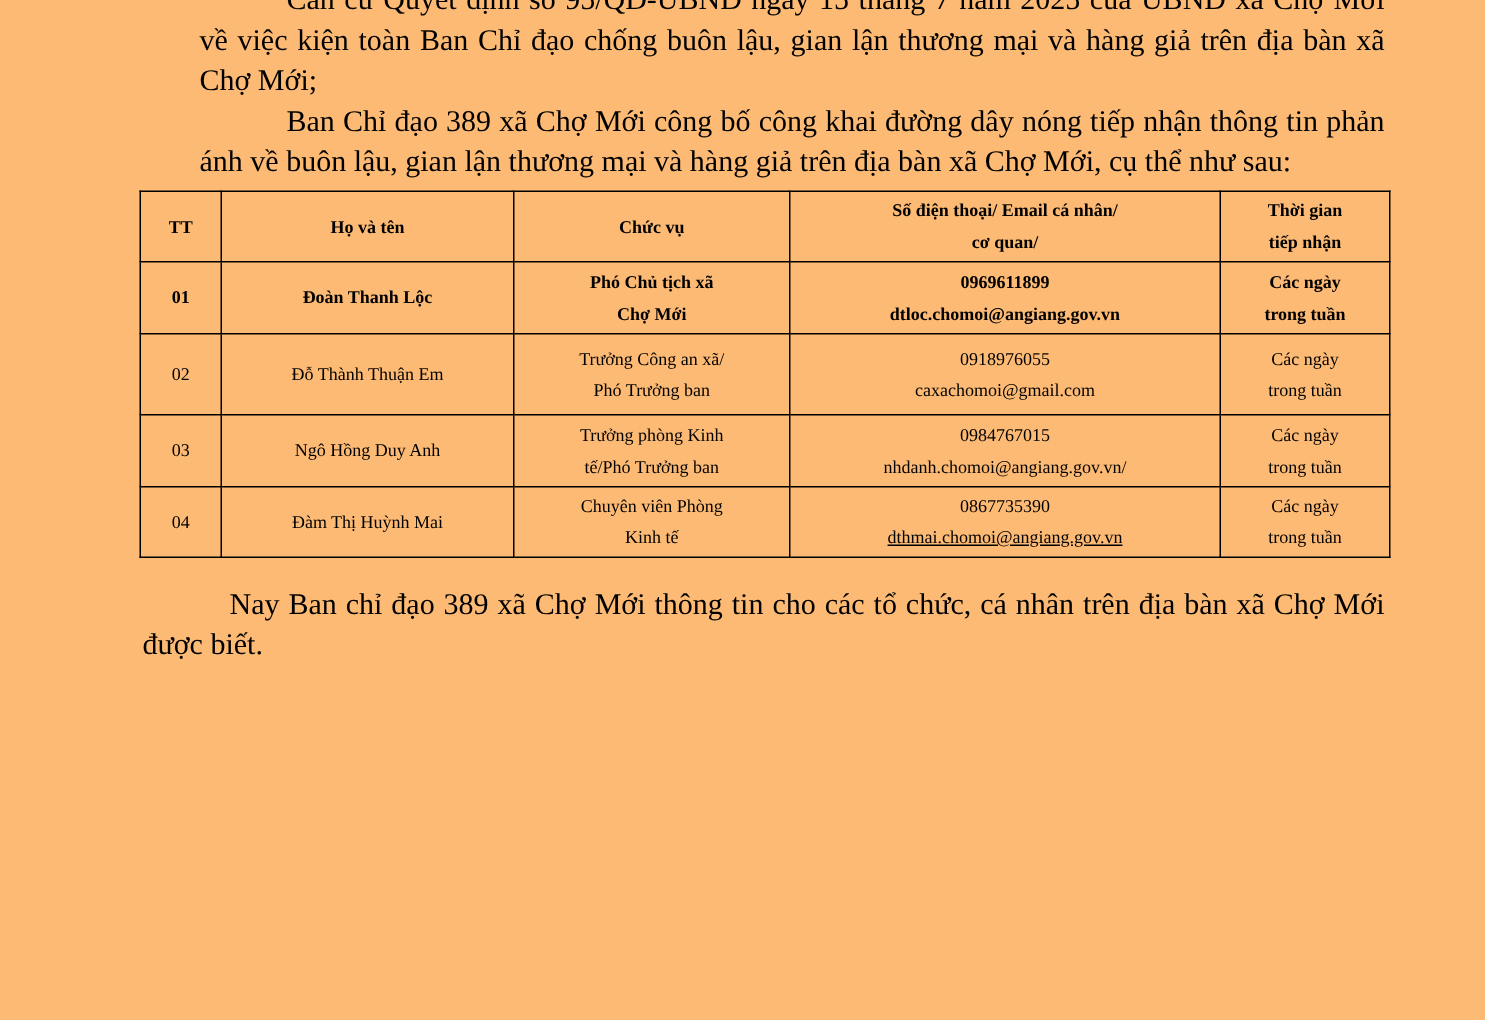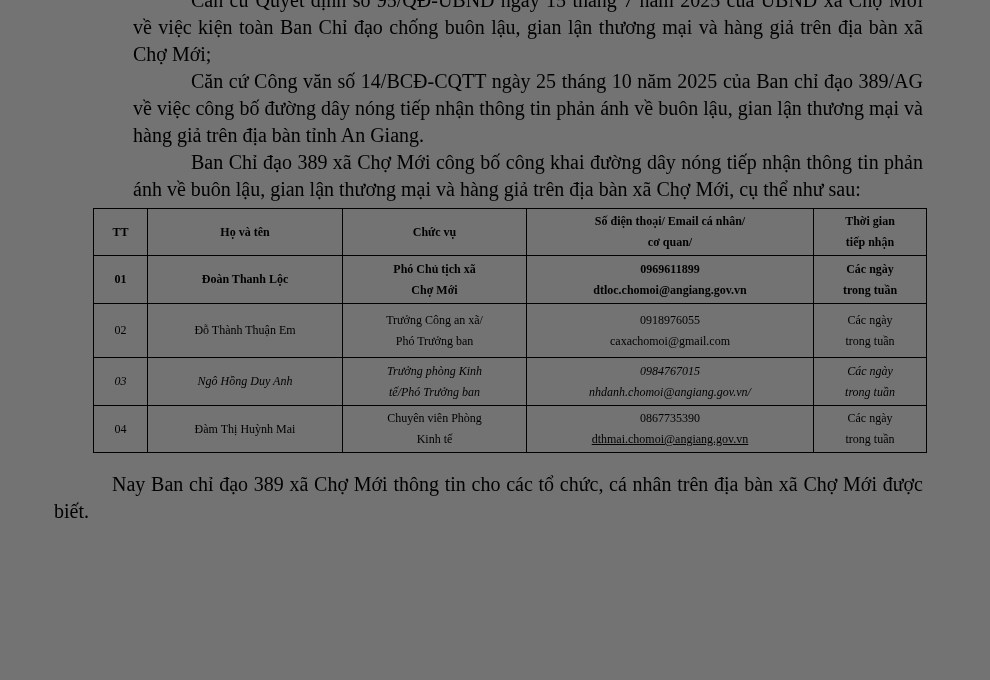--- a/index.html
+++ b/index.html
@@ -4,21 +4,21 @@
 <style>
   * { margin:0; padding:0; box-sizing:border-box; }
   html, body { background:#ffffff; }
   body {
     width:990px; height:680px; overflow:hidden;
     font-family:"Liberation Serif","DejaVu Serif",serif;
     color:#000000;
   }
   .page {
     position:relative; width:990px; height:680px; overflow:hidden;
-    background:#737373;
+    background:#fdba74;
   }
   .body-text {
     margin:-13px 67px 0 133px;
     font-size:20px; line-height:27px;
     text-align:justify;
   }
   .para { text-indent:58px; }
   table.hotline {
     border-collapse:collapse;
     table-layout:fixed;
@@ -30,40 +30,39 @@
     border:1px solid #000000;
     vertical-align:middle;
     text-align:center;
     padding:2px 4px;
     overflow:hidden;
   }
   table.hotline th { font-weight:bold; white-space:pre-line; }
   thead tr { height:47px; }
   tbody tr:nth-child(1) { height:48px;font-weight:bold; }
   tbody tr:nth-child(2) { height:54px; }
-  tbody tr:nth-child(3) { height:48px;font-style:italic; }
+  tbody tr:nth-child(3) { height:48px; }
   tbody tr:nth-child(4) { height:45px; }
   tbody tr:nth-child(5) { height:53px; }
   td.cell-name { text-align:left; padding-left:11px; }
   td.cell-pos, td.cell-time { white-space:pre-line; }
   .email-underline { text-decoration:underline; }
   .closing-text {
-    margin:18px 67px 0 54px;
+    margin:18px 67px 0 95px;
     font-size:20px; line-height:27px;
     text-align:justify; text-indent:58px;
   }
 </style>
 </head>
 <body>
 
 <div class="page">
 
   <div class="body-text">
     <p class="para">Căn cứ Quyết định số 95/QĐ-UBND ngày 15 tháng 7 năm 2025 của UBND xã Chợ Mới về việc kiện toàn Ban Chỉ đạo chống buôn lậu, gian lận thương mại và hàng giả trên địa bàn xã Chợ Mới;</p>
-    <p class="para">Căn cứ Công văn số 14/BCĐ-CQTT ngày 25 tháng 10 năm 2025 của Ban chỉ đạo 389/AG về việc công bố đường dây nóng tiếp nhận thông tin phản ánh về buôn lậu, gian lận thương mại và hàng giả trên địa bàn tỉnh An Giang.</p>
     <p class="para">Ban Chỉ đạo 389 xã Chợ Mới công bố công khai đường dây nóng tiếp nhận thông tin phản ánh về buôn lậu, gian lận thương mại và hàng giả trên địa bàn xã Chợ Mới, cụ thể như sau:</p>
   </div>
 
   <table class="hotline">
     <colgroup>
       <col style="width:54px">
       <col style="width:195px">
       <col style="width:184px">
       <col style="width:287px">
       <col style="width:113px">

